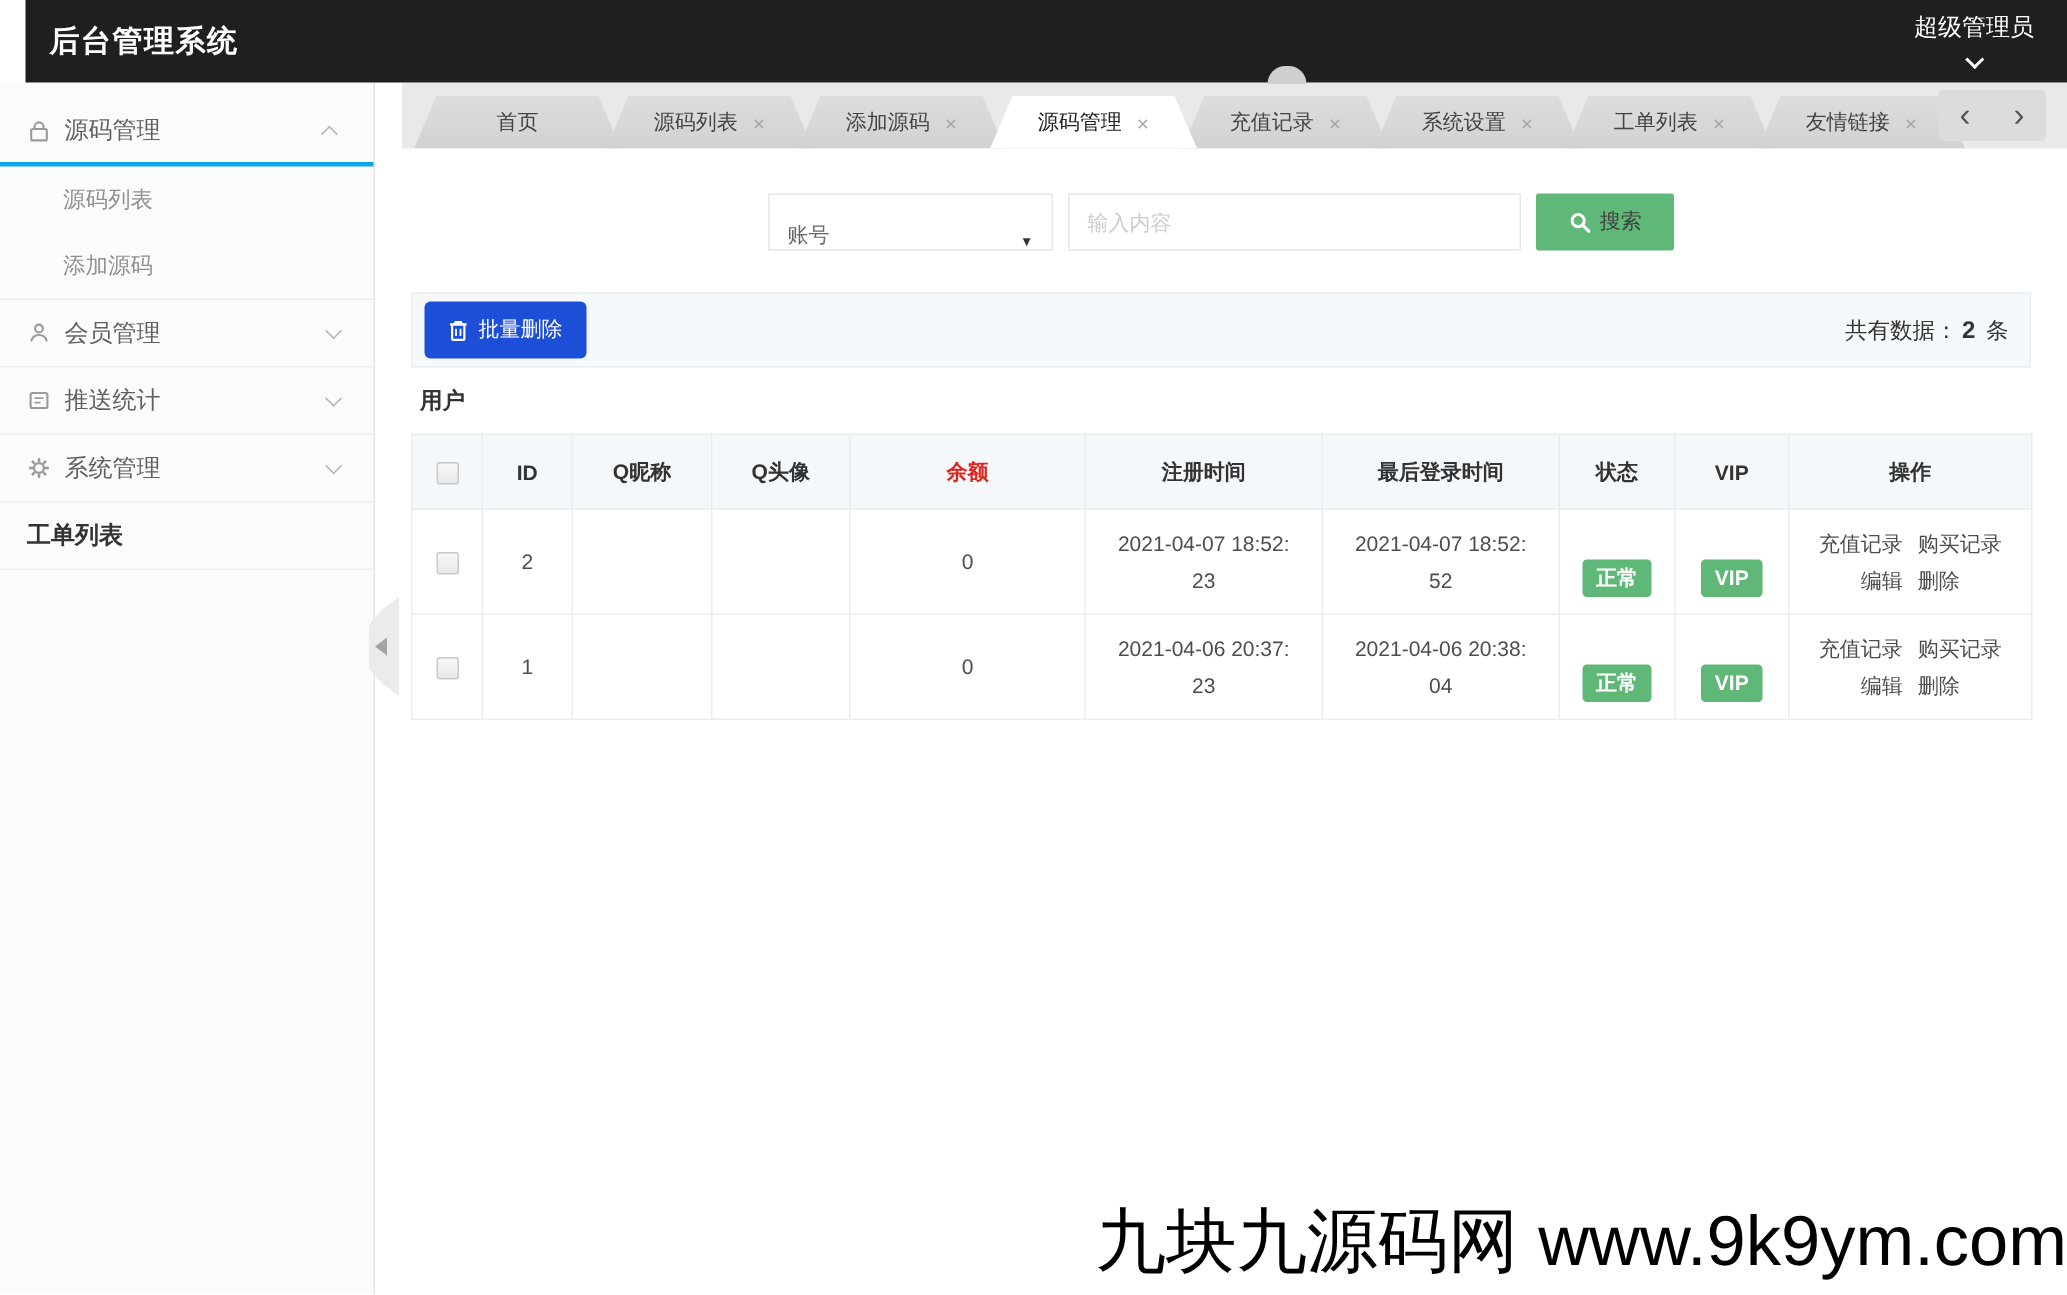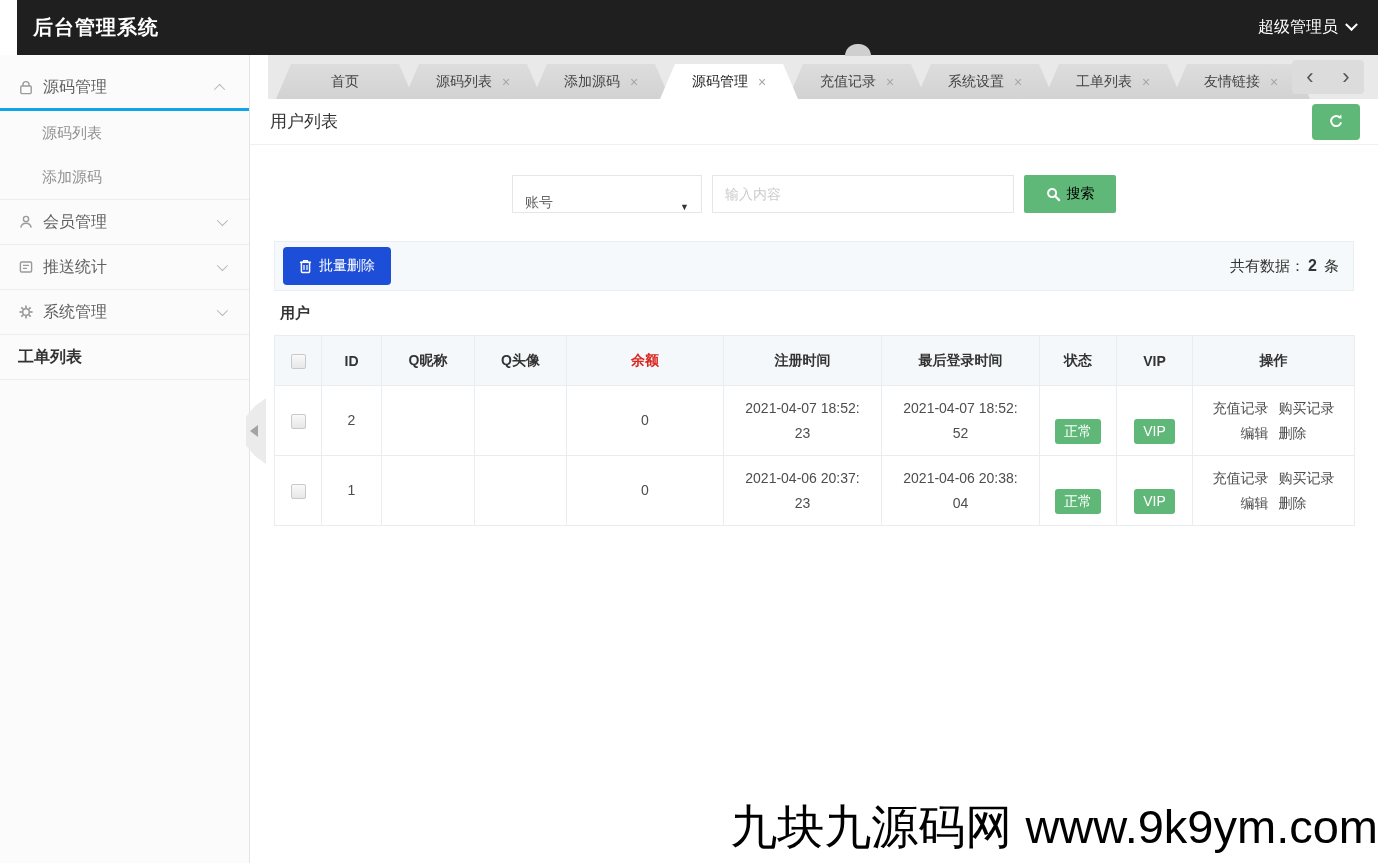--- a/index.html
+++ b/index.html
@@ -3,21 +3,21 @@
 <meta charset="utf-8">
 <style>
   * { margin:0; padding:0; box-sizing:border-box; }
   html,body { width:1378px; height:863px; overflow:hidden; }
   body { position:relative; background:#fff; font-family:"Liberation Sans","DejaVu Sans",sans-serif; color:#333; }
 
   
   .topbar { position:absolute; left:17px; top:0; right:0; height:55px; background:#1f1f1f;
             display:flex; align-items:center; justify-content:space-between; padding:0 22px 0 16px; z-index:4; }
   .topbar .app-title { color:#fff; font-size:20px; font-weight:700; letter-spacing:1px; }
-  .topbar .user { color:#fff; font-size:16px; display:flex; align-items:center; gap:9px; cursor:pointer; }
+  .topbar .user { color:#fff; font-size:16px; display:flex; align-items:center; gap:9px; cursor:pointer;flex-direction:column; }
   .chev-down-white { width:9px; height:9px; border-right:2px solid #fff; border-bottom:2px solid #fff;
                      transform:rotate(45deg) translate(-2px,-2px); display:inline-block; }
   .tab-peek { position:absolute; left:845px; top:44px; width:26px; height:12px; background:#cfcfcf;
               border-radius:13px 13px 0 0; z-index:5; }
 
   
   .sidebar { position:absolute; left:0; top:55px; bottom:0; width:250px; background:#fbfbfb;
              border-right:1px solid #e4e4e4; padding-top:12px; z-index:2; }
   .side-group { border-bottom:1px solid #ededed; }
   .side-item { height:44px; display:flex; align-items:center; padding:0 24px 0 18px; cursor:pointer; position:relative; }
@@ -59,41 +59,41 @@
                  display:flex; align-items:center; justify-content:center; }
 
   
   .content { padding:0 24px; }
   .searchrow { margin-top:30px; display:flex; justify-content:center; gap:10px; height:38px; }
   .sel { width:190px; height:38px; border:1px solid #e6e6e6; background:#fff; display:flex; align-items:flex-end;
          justify-content:space-between; padding:0 12px; font-size:14px; color:#666; cursor:pointer; }
   .sel .caret { font-size:9px; color:#333; }
   .searchrow input { width:302px; height:38px; border:1px solid #e6e6e6; padding:0 12px; font-size:14px; color:#333; outline:none; }
   .searchrow input::placeholder { color:#ccc; }
-  .btn-green { width:92px; height:38px; background:#5FB878; color:#000000; border:none; border-radius:2px; font-size:14px;
+  .btn-green { width:92px; height:38px; background:#5FB878; color:#404040; border:none; border-radius:2px; font-size:14px;
                display:flex; align-items:center; justify-content:center; gap:6px; cursor:pointer; }
 
   .toolbar { margin-top:28px; height:50px; background:#f6f9fb; border:1px solid #e9eef2;
              display:flex; align-items:center; justify-content:space-between; padding:0 14px 0 8px; }
   .btn-red { height:38px; background:#1d4ed8; color:#fff; border:none; border-radius:4px; font-size:14px; padding:0 16px;
              display:flex; align-items:center; gap:7px; cursor:pointer; }
   .count { font-size:15px; color:#333; }
   .count b { font-size:16px; margin:0 3px; }
 
   .caption { padding:13px 2px 12px 6px; font-size:15px; font-weight:700; color:#333; }
   table { width:1080px; border-collapse:collapse; table-layout:fixed; }
   th,td { border:1px solid #e9edf0; text-align:center; vertical-align:middle; font-size:14px; }
   th { height:50px; background:#f4f8fb; color:#333; font-weight:700; }
   th.hl { color:#d9261f; }
   td { height:70px; color:#4d4d4d; line-height:25px; background:#fff; }
   td.time { white-space:pre-line; }
   .checkbox { display:inline-block; width:15px; height:15px; border:1px solid #c9c9c9; border-radius:2px;
               background:linear-gradient(#f9f9f9,#e7e7e7); cursor:pointer; vertical-align:middle; }
   .badge { display:inline-block; padding:3px 9px; background:#5FB878; color:#fff; border-radius:3px;
-           font-size:14px; font-weight:400; line-height:19px;margin-top:21px; }
+           font-size:14px; font-weight:700; line-height:19px;margin-top:21px; }
   .ops { padding:0 14px; }
   .ops span { margin:0 5px; cursor:pointer; color:#4d4d4d; display:inline-block; }
 
   .watermark { position:absolute; right:0; bottom:4px; font-size:47px; font-weight:500; color:#000;
                white-space:nowrap; z-index:6; }
 
   svg { display:block; }
 </style>
 </head>
 <body>
@@ -216,31 +216,20 @@
           <span>友情链接</span>
           <span class="close">×</span>
         </div>
       </div>
     <div class="tabnav">
       <span>‹</span>
       <span>›</span>
     </div>
   </div>
 
-  <div class="pagebar">
-    <span class="page-title">用户列表</span>
-    <button class="btn-refresh">
-      <span>
-        <svg width="18" height="18" viewBox="0 0 20 20">
-          <path d="M15.3 11.2a5.6 5.6 0 1 1-1.1-6.2" fill="none" stroke="#fff" stroke-width="2.2" stroke-linecap="round"></path>
-          <path d="M15.8 1.8l.5 4.3-4.2-.8z" fill="#fff"></path>
-        </svg>
-      </span>
-    </button>
-  </div>
 
   <div class="content">
 
     <div class="searchrow">
       <div class="sel">
         <span>账号</span>
         <span class="caret">▼</span>
       </div>
       <input type="text" placeholder="输入内容" style="">
       <button class="btn-green">

